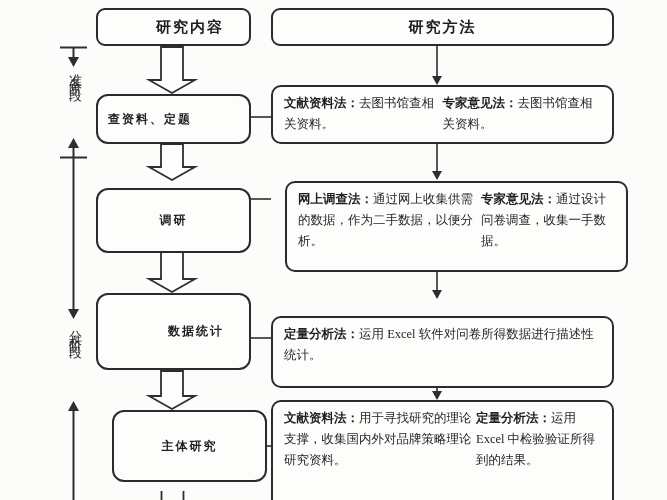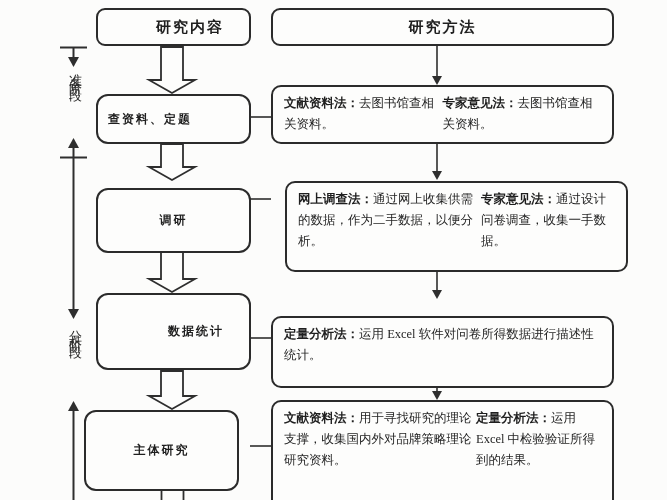--- a/index.html
+++ b/index.html
@@ -119,21 +119,21 @@
 
   <div class="box step left-text" style="left:96px; top:94px; width:155px; height:50px;">
     <span>查资料、定题</span>
   </div>
   <div class="box step" style="left:96px; top:188px; width:155px; height:65px;">
     <span>调研</span>
   </div>
   <div class="box step" style="left:96px; top:293px; width:155px; height:77px;padding-left:45px;">
     <span>数据统计</span>
   </div>
-  <div class="box step" style="left:84px; top:410px; width:155px; height:81px;text-align:right;">
+  <div class="box step" style="left:112px; top:410px; width:155px; height:72px;text-align:right;">
     <span>主体研究</span>
   </div>
 
   <div class="box method" style="left:271px; top:85px; width:343px; height:59px;">
     <div class="mline">
       <span class="term">文献资料法：</span><span>去图书馆查相关资料。</span>
     </div>
     <div class="mline">
       <span class="term">专家意见法：</span><span>去图书馆查相关资料。</span>
     </div>

